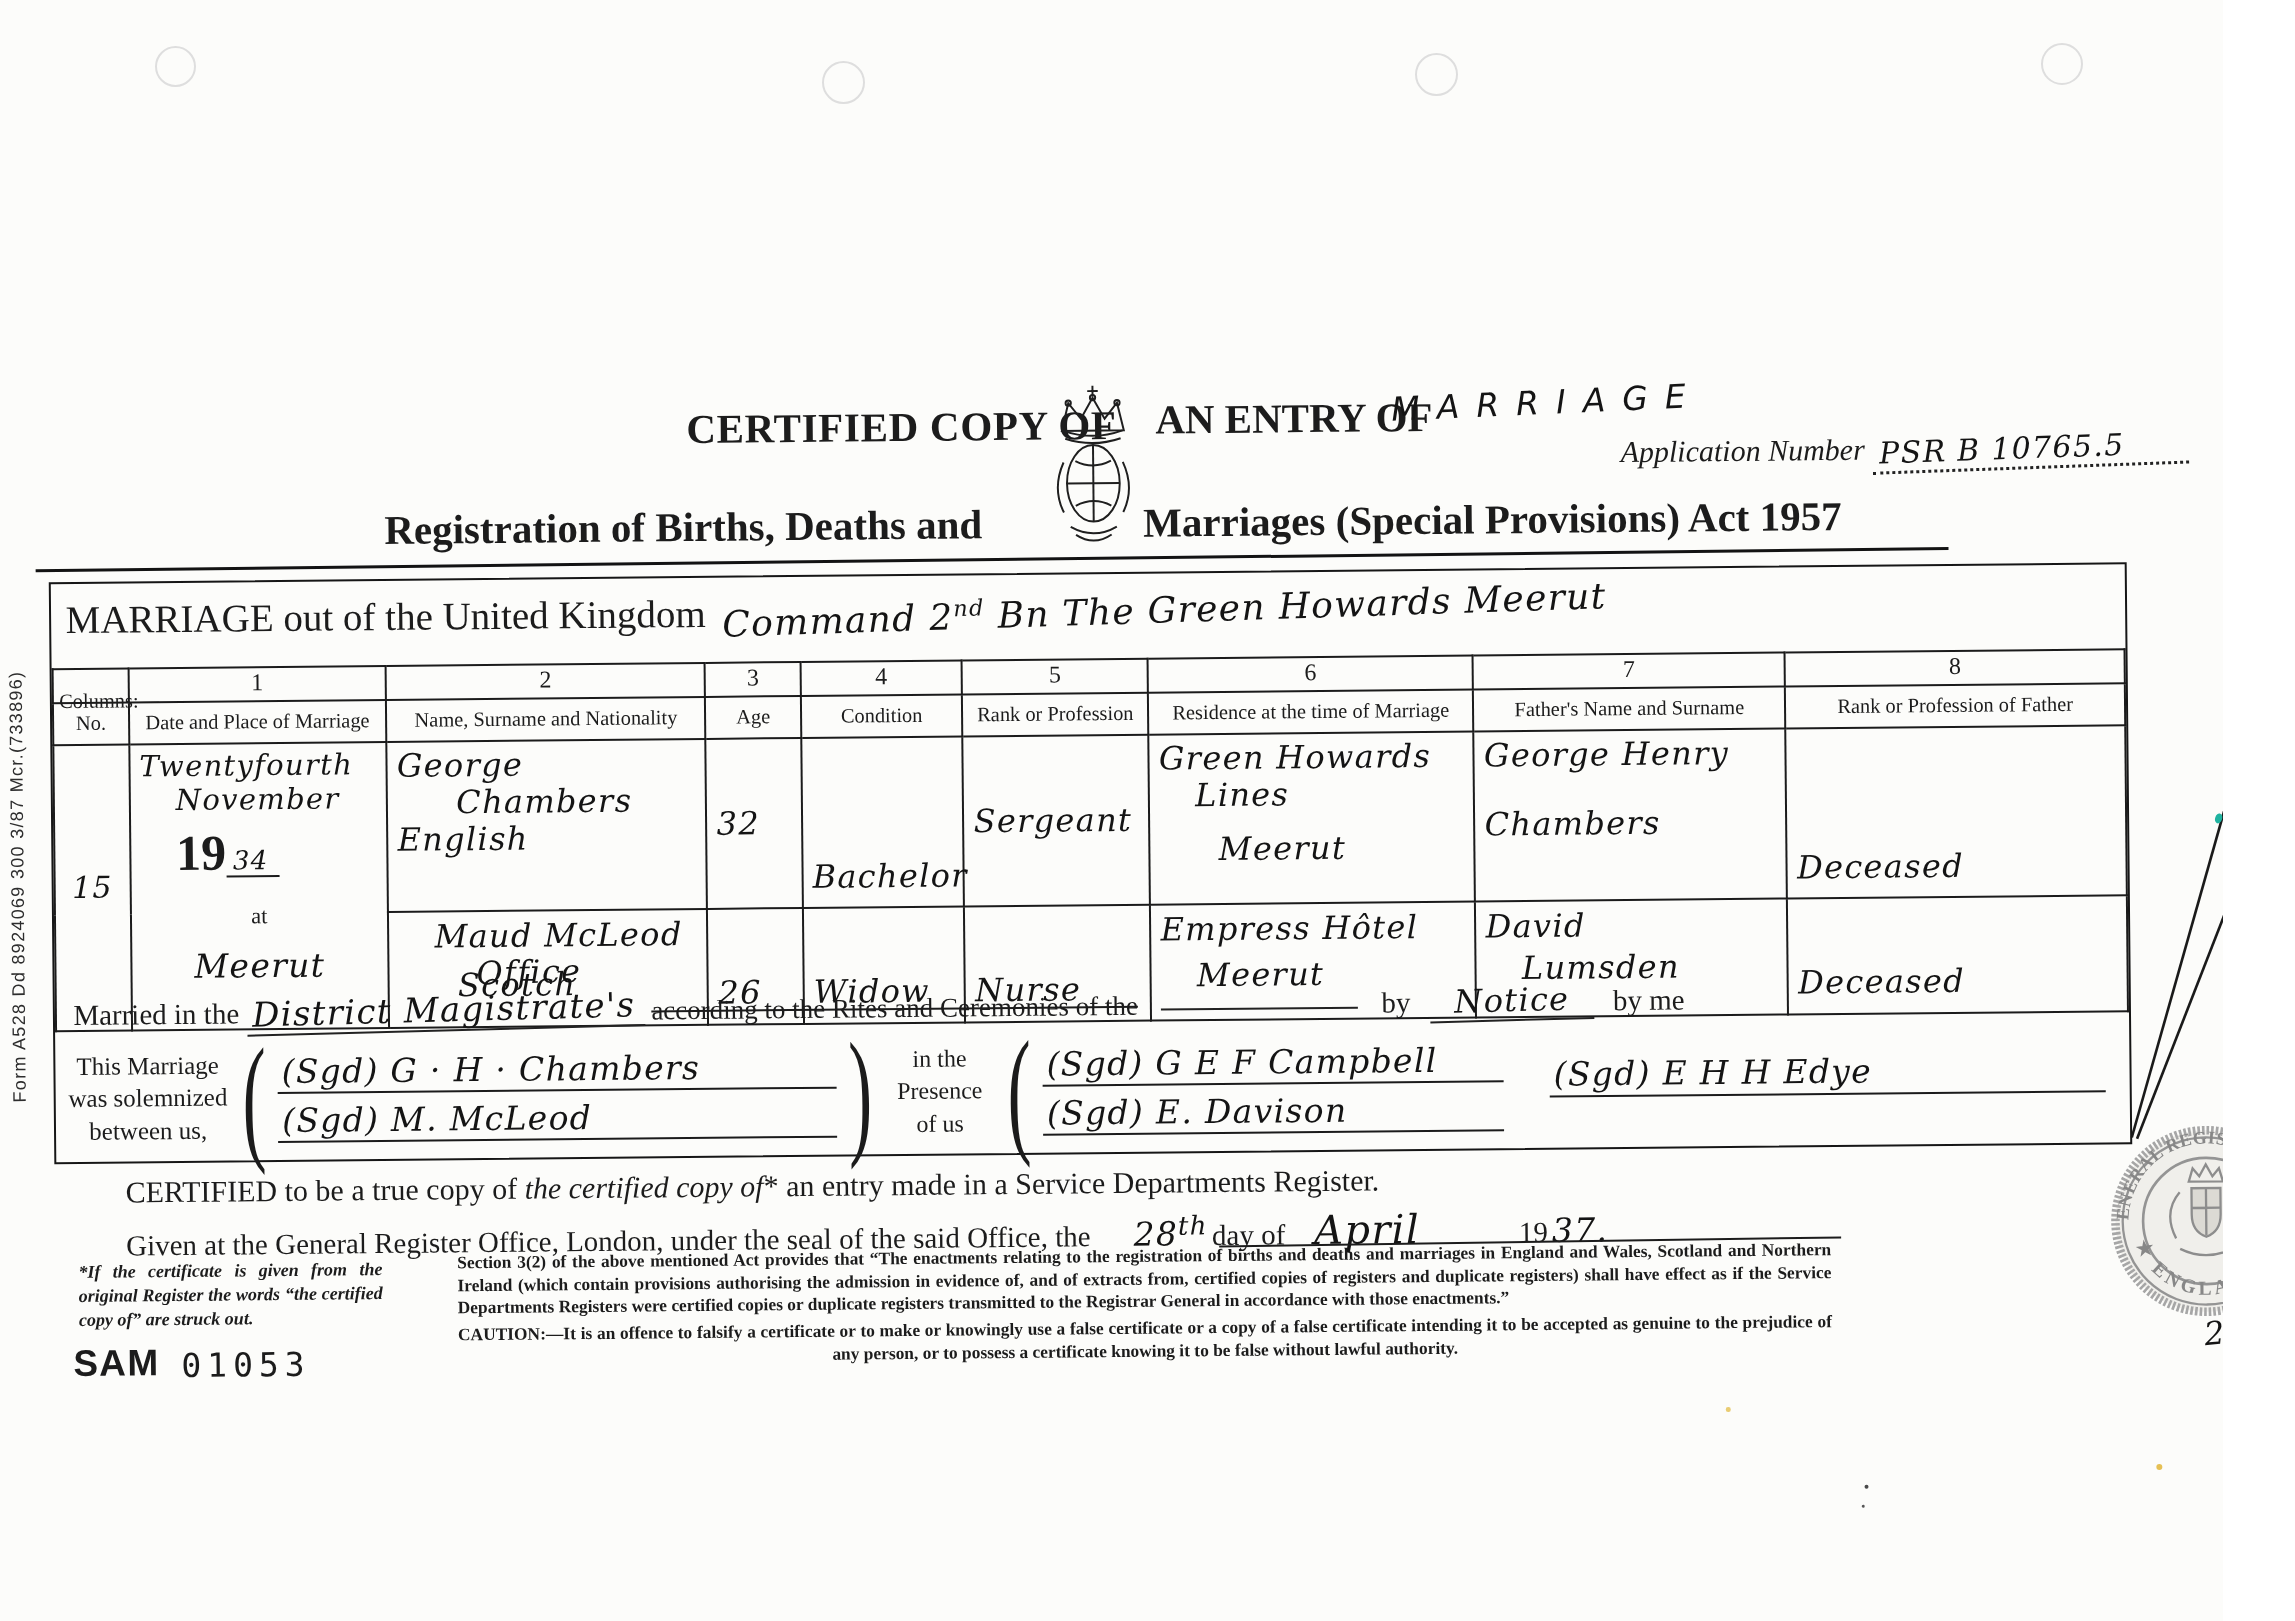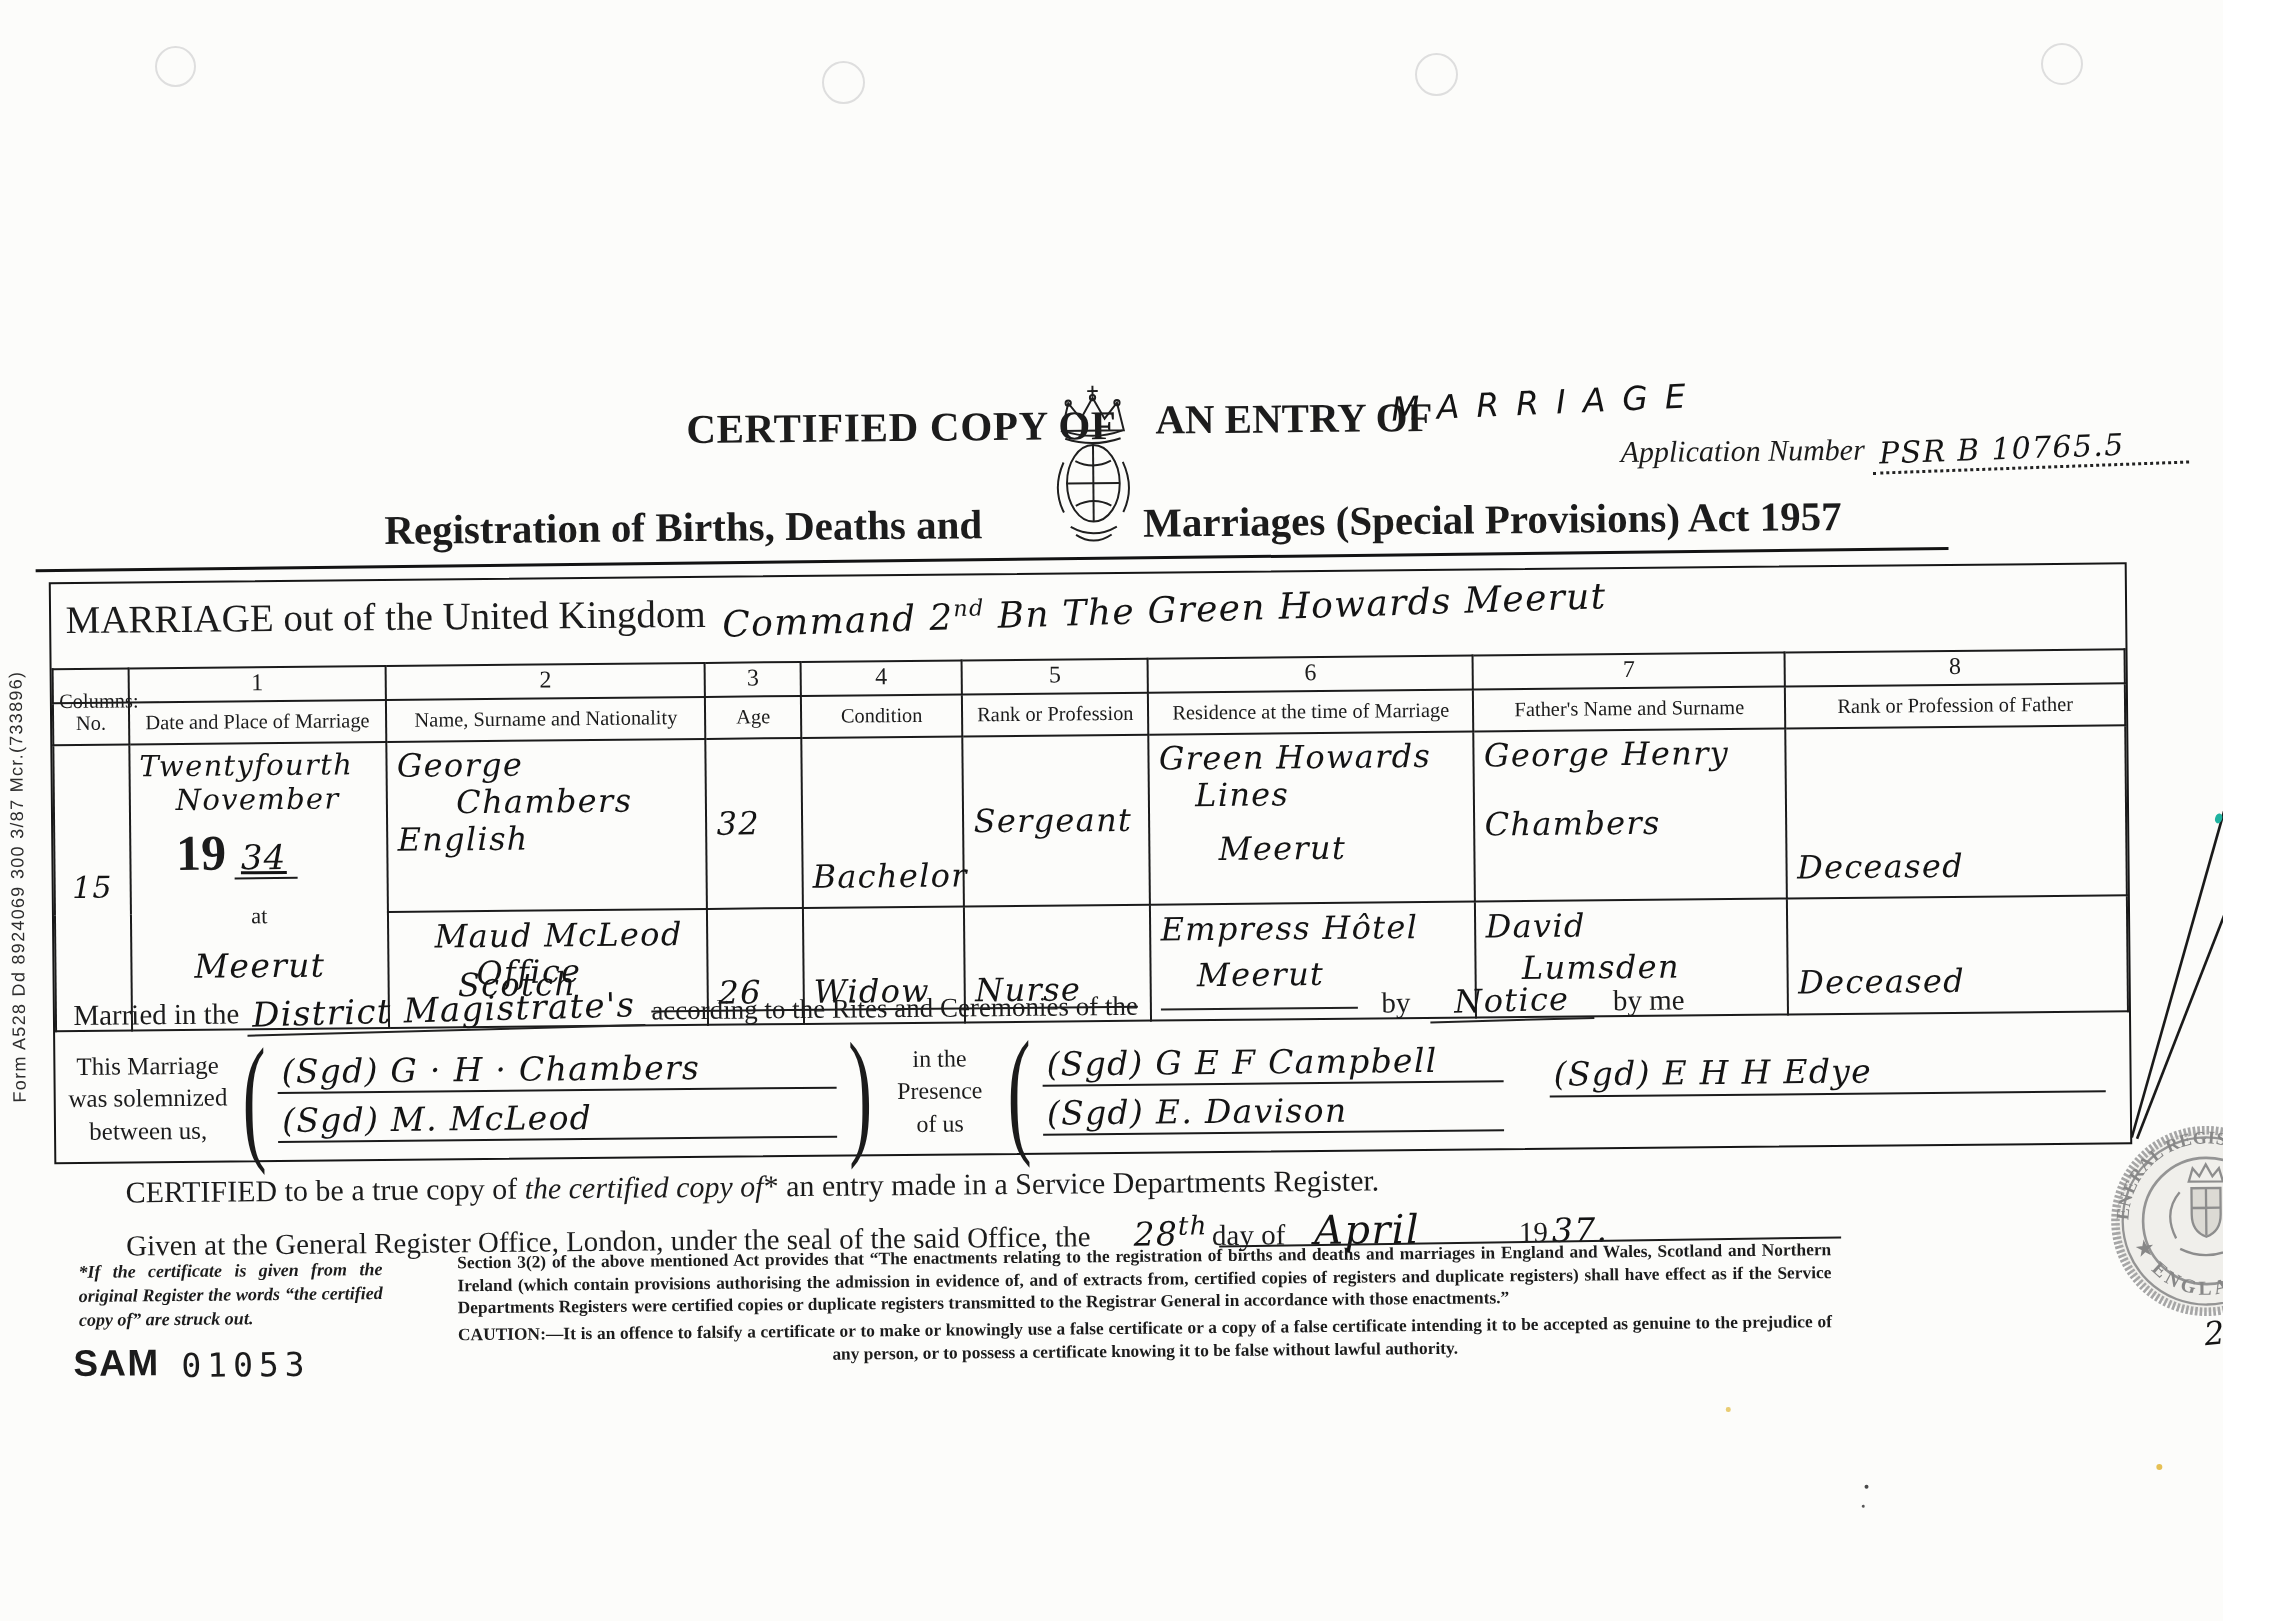--- a/index.html
+++ b/index.html
@@ -39,21 +39,21 @@
   tr.bride td{height:96px;}
   .hw-cell{font-size:32px;line-height:1.15;}
   .no-cell{font-size:30px;vertical-align:middle!important;text-align:center;}
   .vbottom{vertical-align:bottom!important;padding-bottom:12px!important;}
   .vmiddle{vertical-align:middle!important;}
   .ind1{margin-left:36px;}
   .ind2{margin-left:59px;}
   .gap-top{margin-top:32px;}
   .year-row{margin-top:6.6px;}
   .year-printed{font-size:50px;font-weight:700;}
-  .year-hw{font-size:34px;border-bottom:2.6px solid #1b1b1b;padding:0 10.5px 0 6.6px;margin-left:8px;text-decoration:underline;}
+  .year-hw{font-size:26px;border-bottom:2.6px solid #1b1b1b;padding:0 10.5px 0 6.6px;margin-left:0;}
   .at-label{font-size:22.4px;text-align:center;margin-top:22.4px;}
   .place-line{font-size:33px;text-align:center;margin-top:17px;}
 
   
   .married-line{position:absolute;left:18.4px;top:409px;width:2036px;font-size:29px;white-space:nowrap;}
   .mm-place{display:inline-block;position:relative;border-bottom:2.6px solid #222;padding:0 9.2px 0 5.3px;
             font-size:34px;transform:rotate(-1deg);}
   .mm-office{position:absolute;left:58%;top:-34px;font-size:32px;}
   .struck{font-size:27px;text-decoration:line-through;text-decoration-thickness:2px;}
   .blank-rule{display:inline-block;width:197px;border-bottom:2px solid #222;transform:translateY(-4px);margin:0 16px;}

